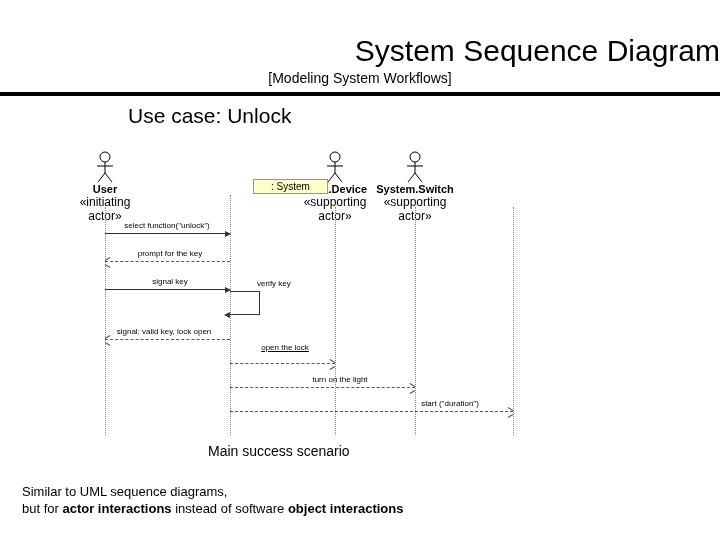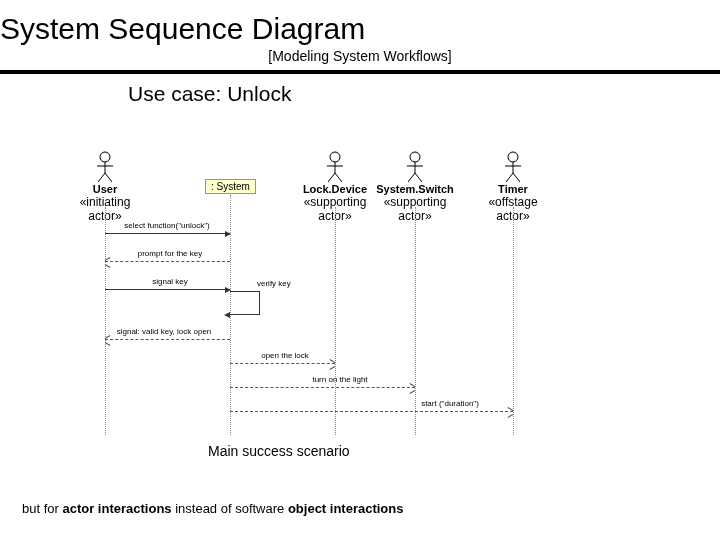--- a/index.html
+++ b/index.html
@@ -1,27 +1,27 @@
 <!DOCTYPE html>
 <html><head>
 <meta charset="utf-8">
 <style>
   * { margin: 0; padding: 0; box-sizing: border-box; }
   body { width: 720px; height: 540px; font-family: Arial, sans-serif; background: #fff; position: relative; }
-  .title { font-size: 30px; text-align: left; padding-top: 12px; font-weight: 400; }
+  .title { font-size: 30px; text-align: right; padding-top: 34px; font-weight: 400; }
   .subtitle { font-size: 14px; text-align: center; margin-top: 2px; }
   .hr { height: 4px; background: #000; margin-top: 6px; }
   .usecase { font-size: 21px; margin-left: 128px; margin-top: 8px; }
   .diagram { position: absolute; left: 85px; top: 151px; width: 510px; height: 290px; }
   .stick { position: absolute; width: 80px; text-align: center; }
   .stick svg { display: block; margin: 0 auto; }
   .actor-name { font-size: 11px; font-weight: bold; }
   .actor-stereo { font-size: 12px; }
   .lifeline { position: absolute; border-left: 1px dotted #888; width: 0; }
-  .system-box { position: absolute; border: 1px solid #7a7; background: #ffffcc; font-size: 10px; padding: 1px 5px; }
+  .system-box { position: absolute; border: 1px solid #7a7; background: #ffffcc; font-size: 10px; padding: 1px 17px; margin-left: 48px; }
   .msg { position: absolute; font-size: 8px; text-align: center; white-space: nowrap; }
   .arrow-line { position: absolute; height: 0; }
   .solid { border-top: 1px solid #333; }
   .dashed { border-top: 1px dashed #555; }
   .ah-r { position: absolute; right: -1px; top: -3px; width: 0; height: 0; border-top: 3px solid transparent; border-bottom: 3px solid transparent; border-left: 6px solid #333; }
   .ah-r-open::before, .ah-r-open::after, .ah-l-open::before, .ah-l-open::after { content:""; position:absolute; width:6px; height:1px; background:#555; }
   .ah-r-open { position:absolute; right:0; top:0; }
   .ah-r-open::before { right:0; top:-2px; transform:rotate(30deg); transform-origin:right; }
   .ah-r-open::after { right:0; top:2px; transform:rotate(-30deg); transform-origin:right; }
   .ah-l-open { position:absolute; left:0; top:0; }
@@ -71,31 +71,20 @@
         <circle cx="12" cy="6" r="5" stroke="#000" fill="none"></circle>
         <line x1="12" y1="11" x2="12" y2="22" stroke="#000"></line>
         <line x1="4" y1="15" x2="20" y2="15" stroke="#000"></line>
         <line x1="12" y1="22" x2="5" y2="31" stroke="#000"></line>
         <line x1="12" y1="22" x2="19" y2="31" stroke="#000"></line>
       </svg>
     <div class="actor-name">System.Switch</div>
     <div class="actor-stereo">«supporting actor»</div>
   </div>
 
-  <div class="stick" style="left:388px; top:0;">
-    <svg width="24" height="32">
-        <circle cx="12" cy="6" r="5" stroke="#000" fill="none"></circle>
-        <line x1="12" y1="11" x2="12" y2="22" stroke="#000"></line>
-        <line x1="4" y1="15" x2="20" y2="15" stroke="#000"></line>
-        <line x1="12" y1="22" x2="5" y2="31" stroke="#000"></line>
-        <line x1="12" y1="22" x2="19" y2="31" stroke="#000"></line>
-      </svg>
-    <div class="actor-name">Timer</div>
-    <div class="actor-stereo">«offstage actor»</div>
-  </div>
 
   <div class="system-box" style="left:120px; top:28px;">: System</div>
 
   <div class="lifeline" style="left:20px; top:56px; height:228px;"></div>
   <div class="lifeline" style="left:145px; top:44px; height:240px;"></div>
   <div class="lifeline" style="left:250px; top:56px; height:228px;"></div>
   <div class="lifeline" style="left:330px; top:56px; height:228px;"></div>
   <div class="lifeline" style="left:428px; top:56px; height:228px;"></div>
 
   <div class="msg" style="left:22px; top:70px; width:120px;">select function("unlock")</div>
@@ -115,35 +104,35 @@
 
   <div class="msg" style="left:172px; top:128px;">verify key</div>
   <div class="selfbox" style="left:145px; top:140px; width:30px; height:24px;"></div>
   <div style="position:absolute; left:139px; top:161px; width:0; height:0; border-top:3px solid transparent; border-bottom:3px solid transparent; border-right:6px solid #333;"></div>
 
   <div class="msg" style="left:14px; top:176px; width:130px;">signal: valid key, lock open</div>
   <div class="arrow-line dashed" style="left:20px; top:188px; width:125px;">
       <div class="ah-l-open"></div>
     </div>
 
-  <div class="msg" style="left:155px; top:200px; width:90px;">open the lock</div>
+  <div class="msg" style="left:155px; top:192px; width:90px;text-decoration:underline;">open the lock</div>
   <div class="arrow-line dashed" style="left:145px; top:212px; width:105px;">
       <div class="ah-r-open"></div>
     </div>
 
   <div class="msg" style="left:200px; top:224px; width:110px;">turn on the light</div>
   <div class="arrow-line dashed" style="left:145px; top:236px; width:185px;">
       <div class="ah-r-open"></div>
     </div>
 
   <div class="msg" style="left:310px; top:248px; width:110px;">start ("duration")</div>
   <div class="arrow-line dashed" style="left:145px; top:260px; width:283px;">
       <div class="ah-r-open"></div>
     </div>
 
 </div>
 
 <div class="caption">Main success scenario</div>
 
 <div class="footnote">
-  <br>
+  <span>Similar to UML sequence diagrams,</span><br>
   <span>but for </span><b>actor interactions</b><span> instead of software </span><b>object interactions</b>
 </div>
 
 </body></html>

